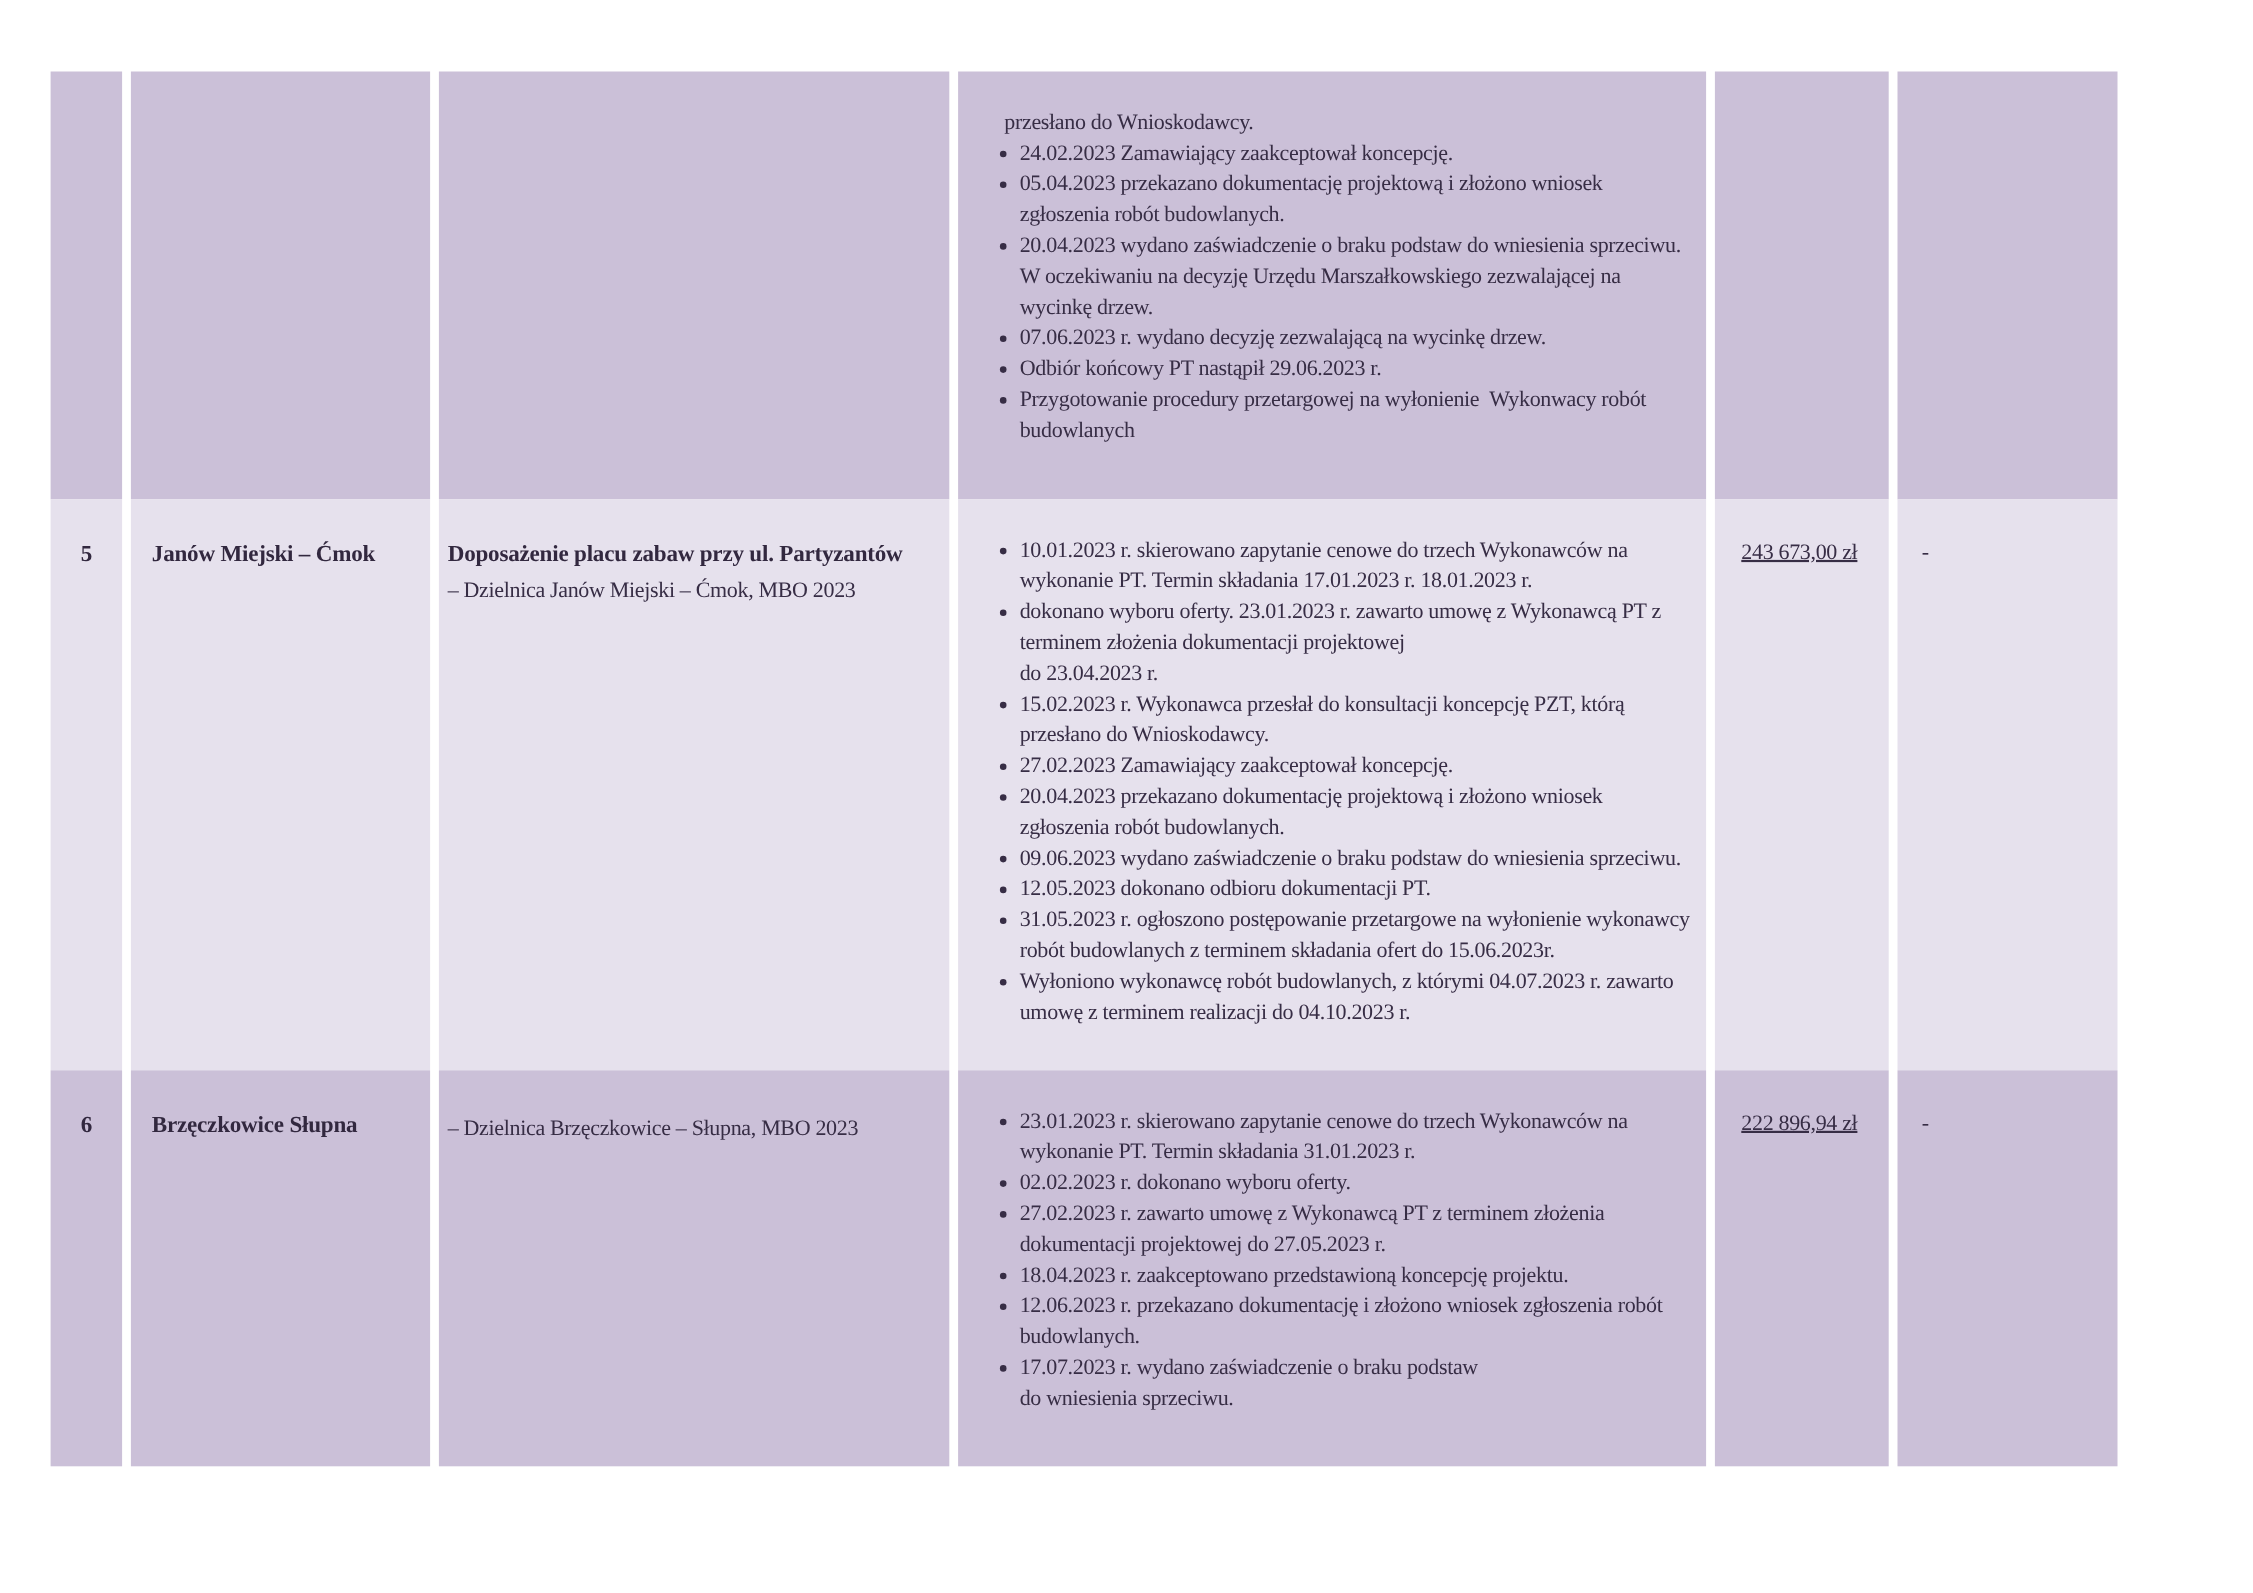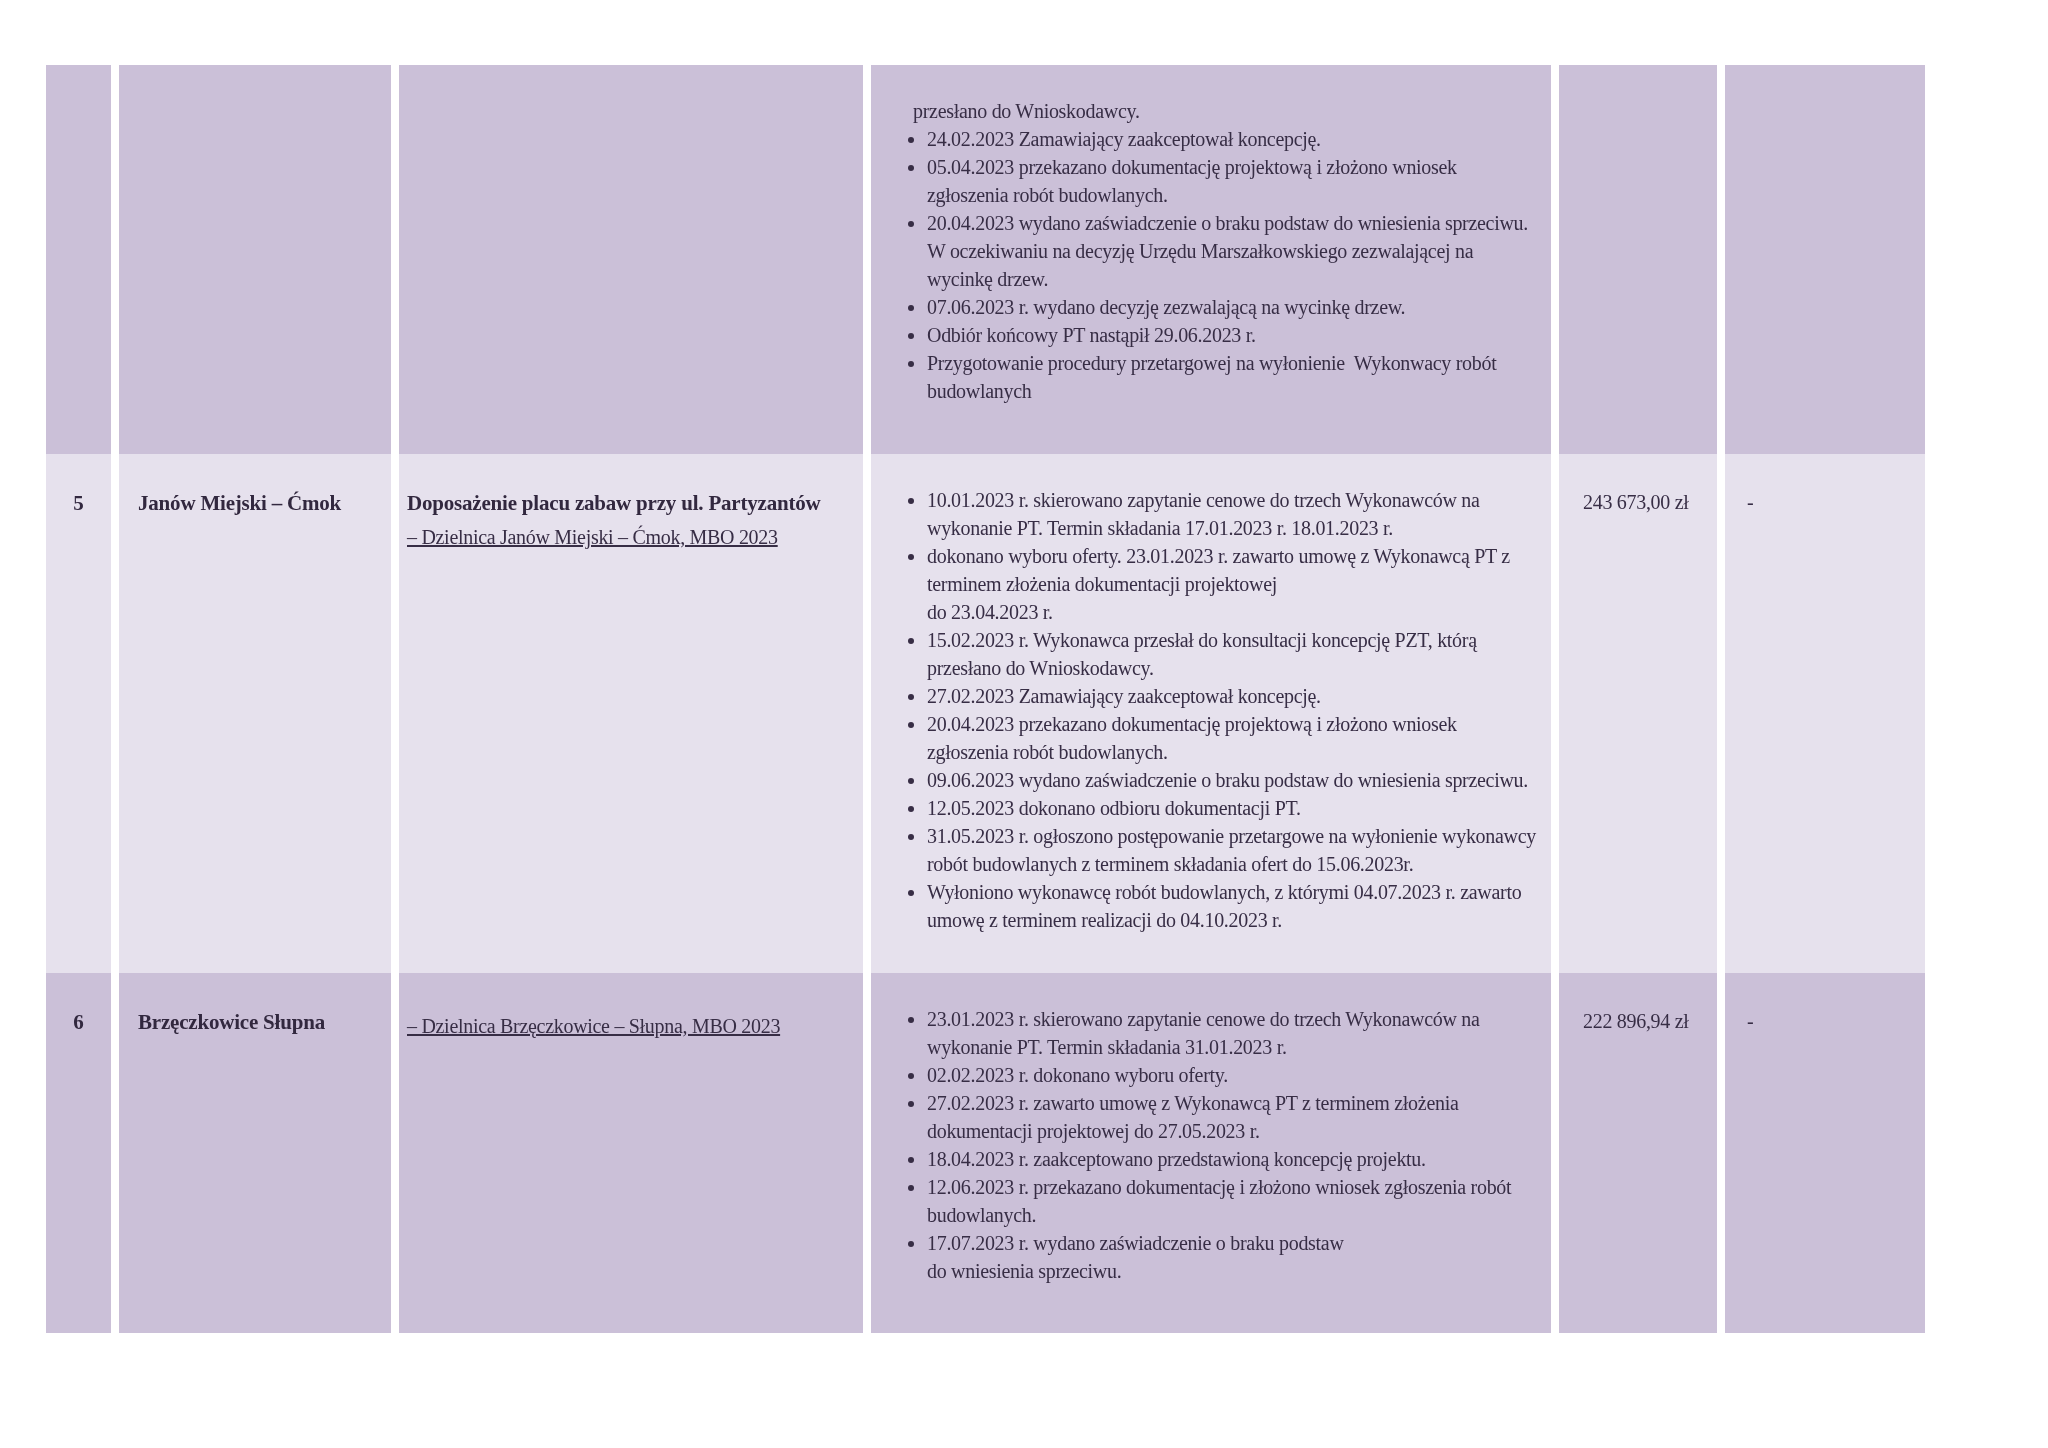--- a/index.html
+++ b/index.html
@@ -31,41 +31,40 @@
   .row.dark  .cell{background:var(--row-dark);}
   .row.light .cell{background:var(--row-light);}
   .r0{height:389px;}
   .r1{height:519px;}
   .r2{height:360px;}
   .cell{height:100%;overflow:hidden;}
   .c-num   {width:65px;  text-align:center; padding-top:34px;}
   .c-dist  {width:272px; padding:34px 14px 0 19px;}
   .c-title {width:464px; padding:34px 14px 0 8px;}
   .c-status{width:680px; padding:32px 10px 0 0;}
-  .c-amt   {width:158px; padding:34px 6px 0 24px;}
+  .c-amt   {width:158px; padding:34px 6px 0 24px;text-decoration:underline;}
   .c-note  {width:200px; padding:34px 6px 0 22px;}
 
   .bold{
     font-weight:bold;
     font-size:21px;
     line-height:30px;
     color:var(--ink-bold);
     letter-spacing:-0.2px;
   }
   .body-text{
     font-size:20px;
     line-height:28px;
     letter-spacing:-0.3px;
   }
   .subtitle{
     font-size:20px;
     line-height:30px;
     letter-spacing:-0.3px;
     margin-top:4px;
-    text-decoration:underline;
   }
   .status-list{
     list-style:disc outside;
     margin:0;
     padding-left:56px;
   }
   .status-list li{
     white-space:pre-wrap;   
   }
   .status-intro{

